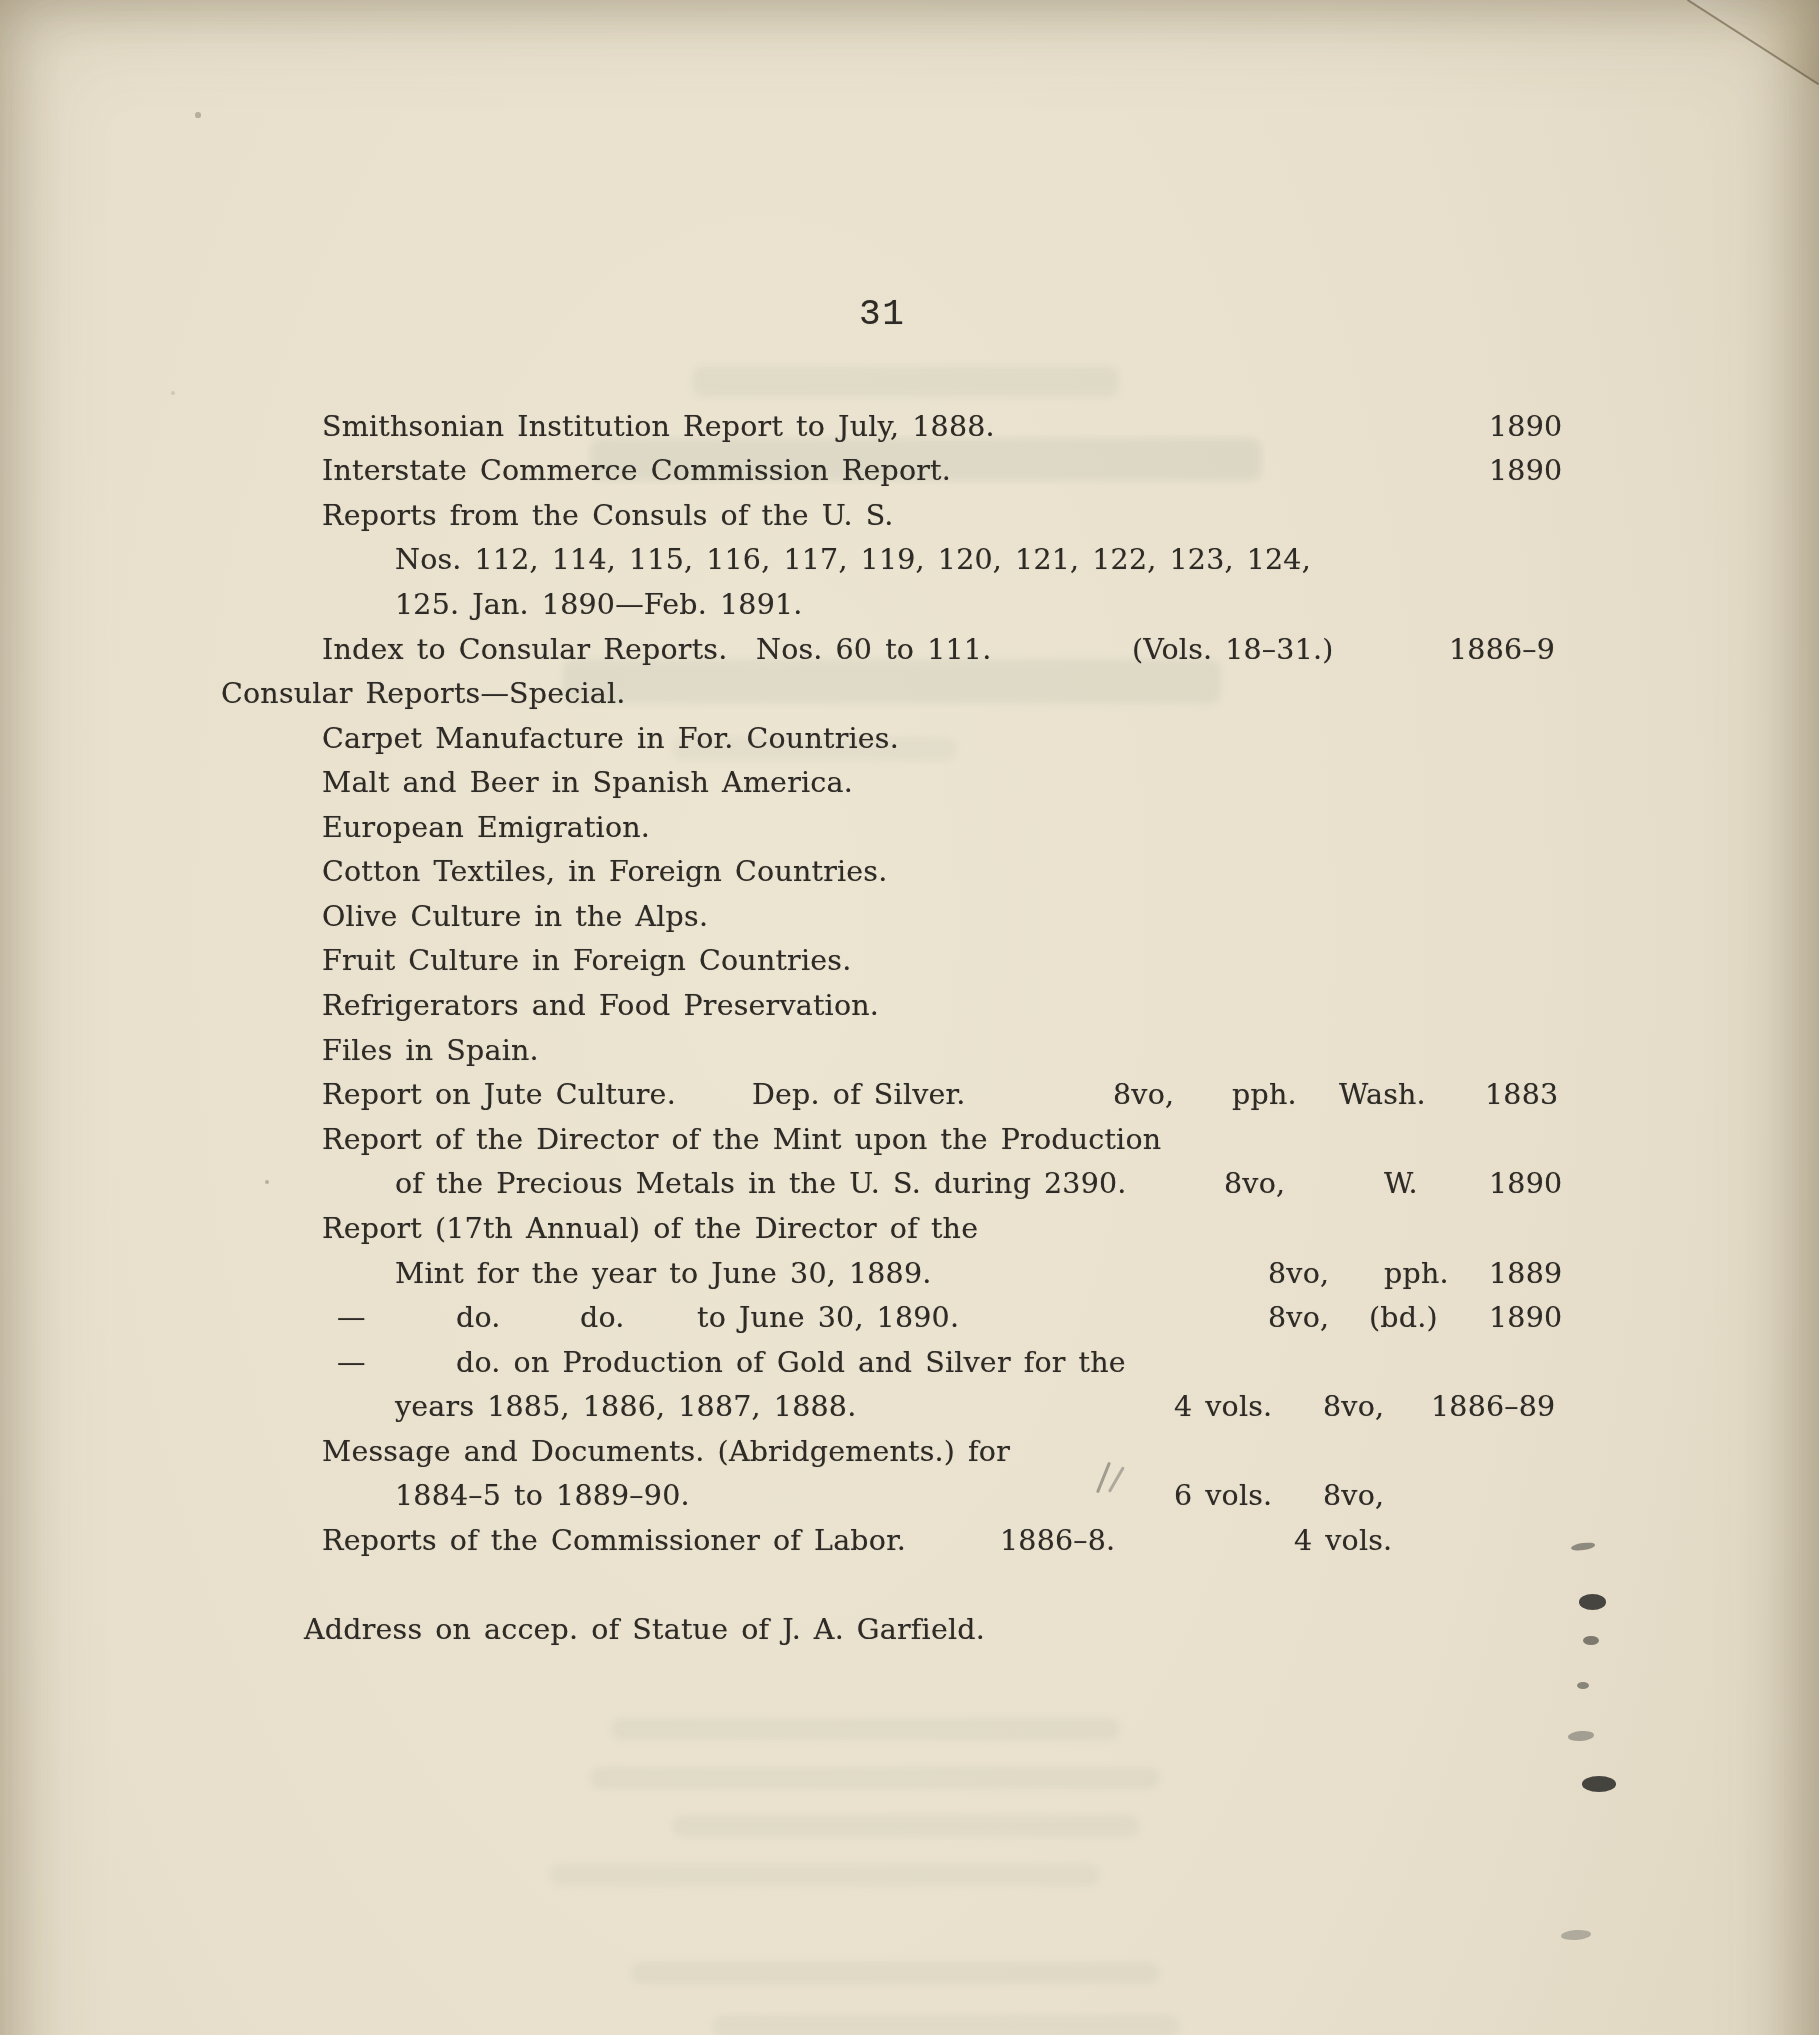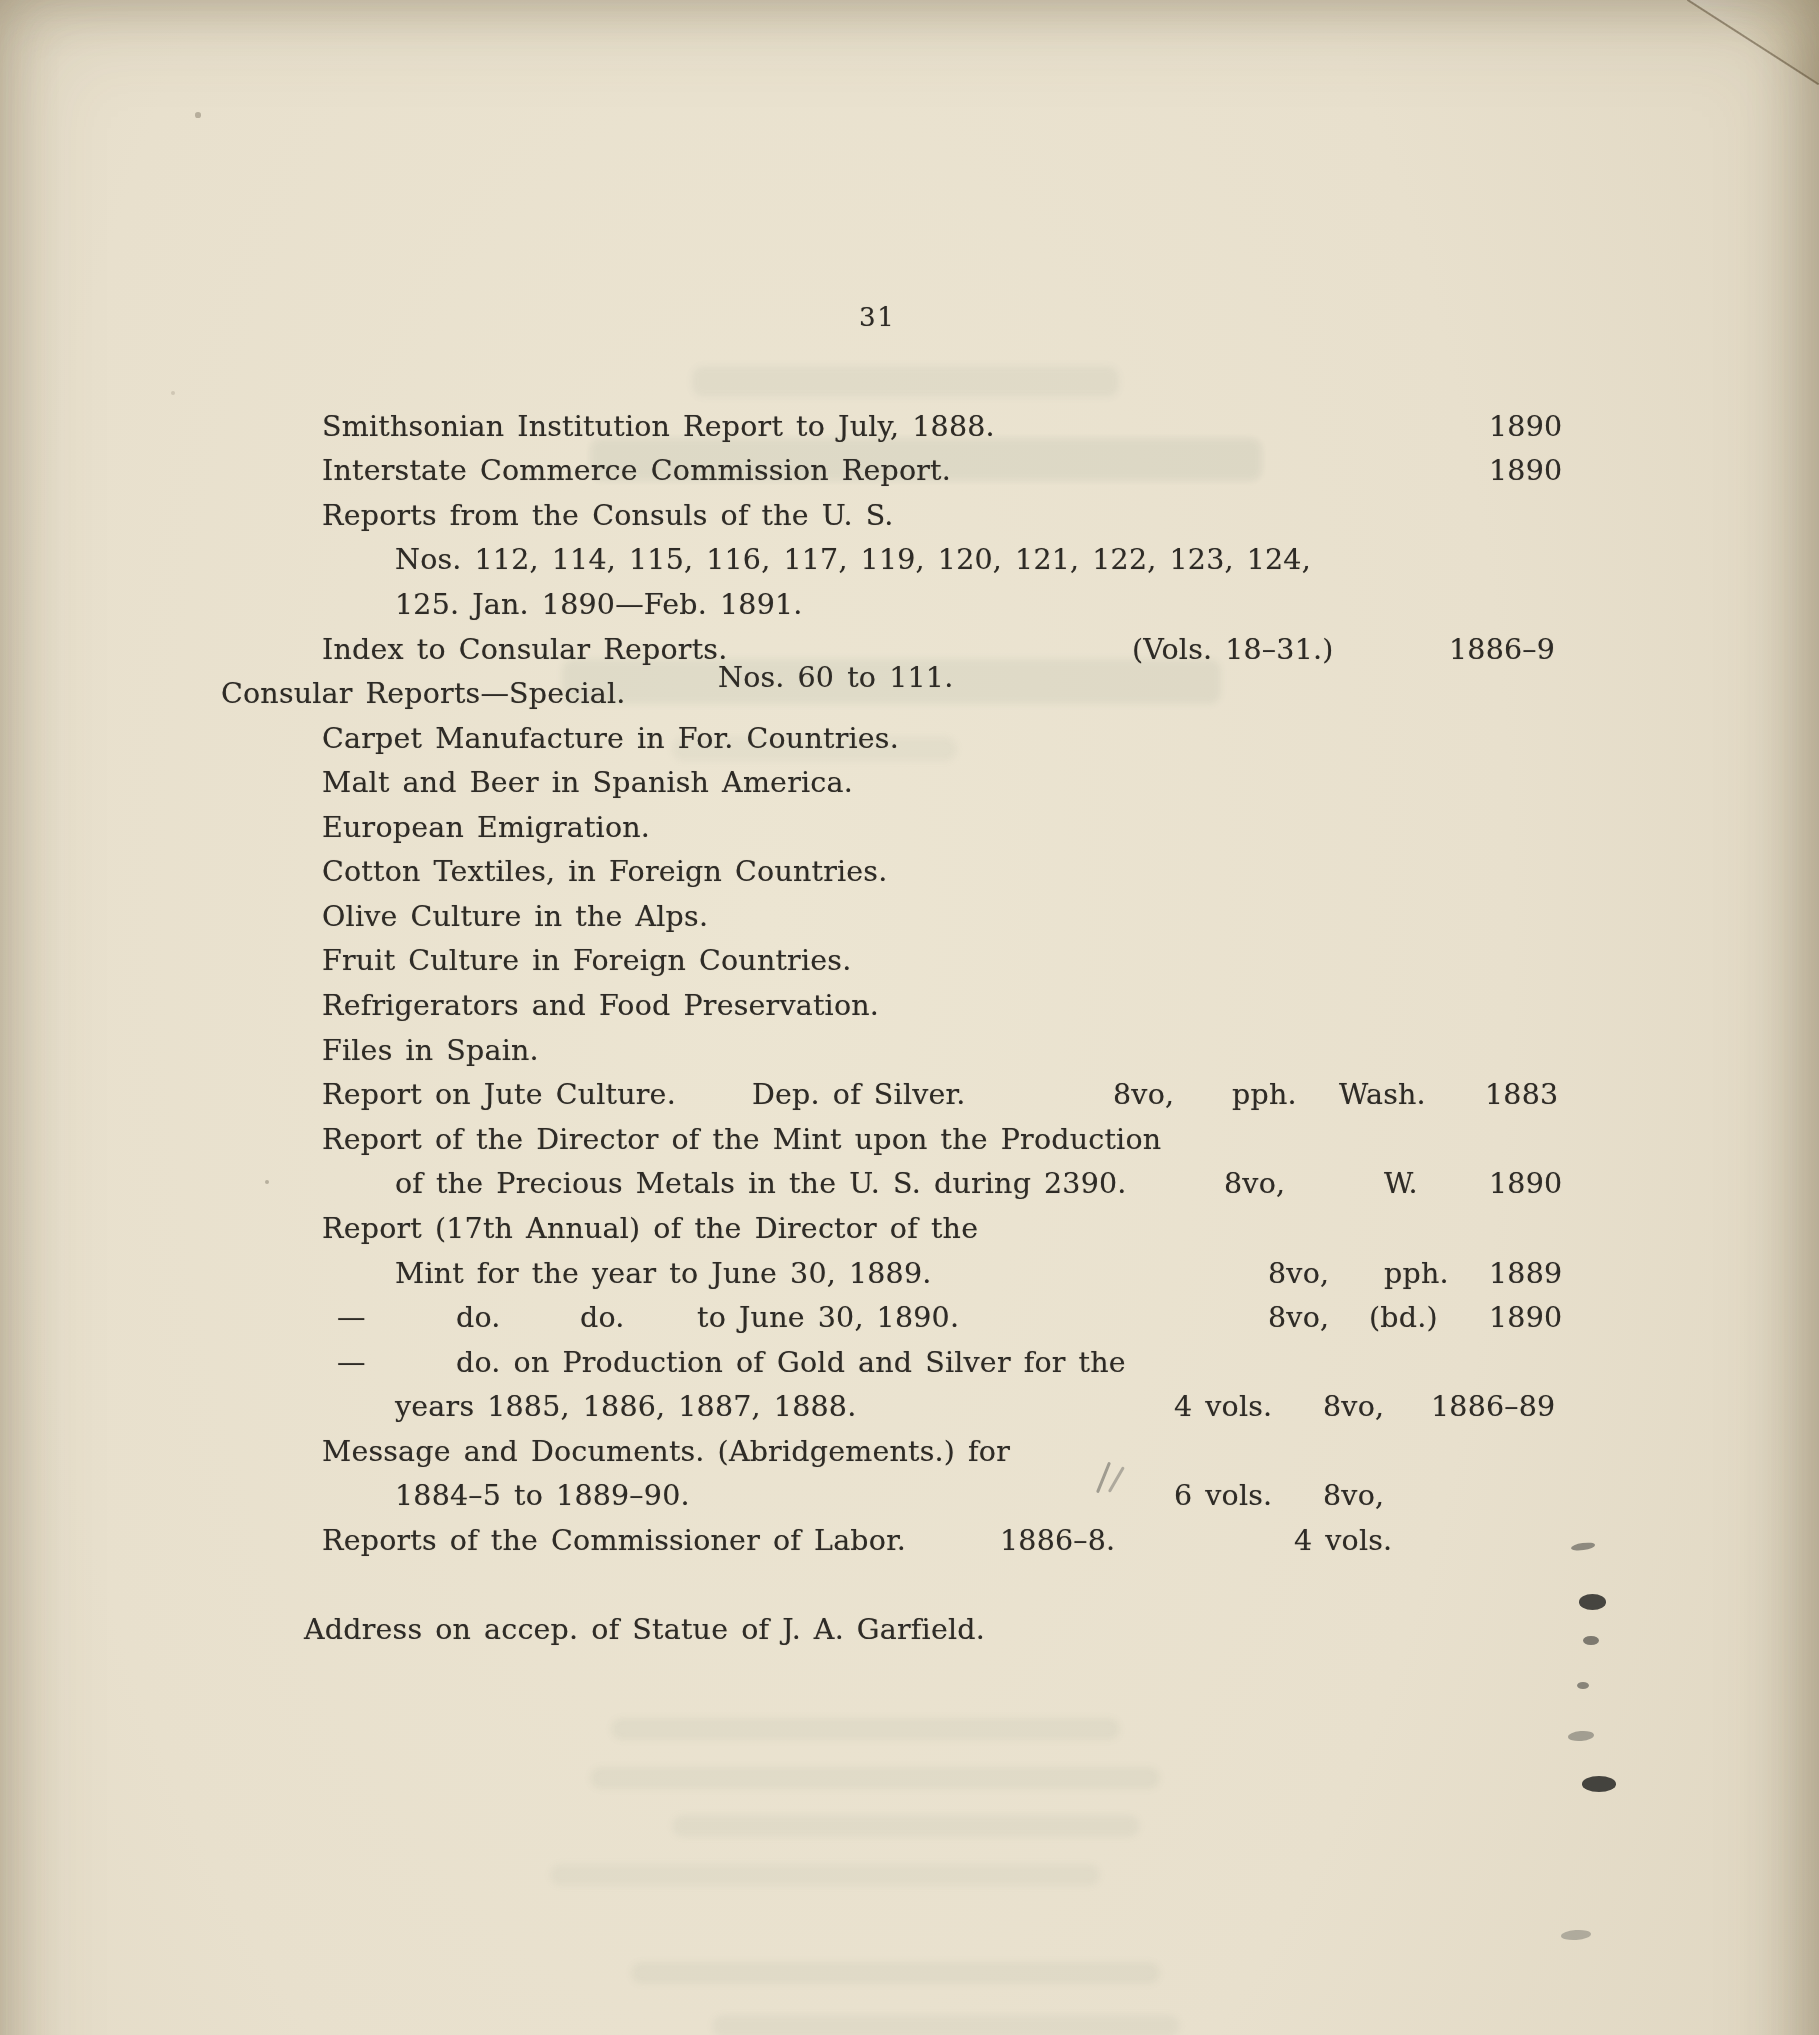--- a/index.html
+++ b/index.html
@@ -22,25 +22,26 @@
     inset: 0;
     pointer-events: none;
     box-shadow:
       inset 0 0 106px rgba(96, 80, 52, 0.22),
       inset -24.4px 0 57px rgba(96, 80, 52, 0.20),
       inset 0 -24.4px 65px rgba(96, 80, 52, 0.12),
       inset 16.3px 0 49px rgba(96, 80, 52, 0.10);
   }
   .page-number {
     position: absolute;
-    top: 302px;
+    top: 294px;
     left: 859px;
-    font-size: 26px;
+    font-size: 36px;
     letter-spacing: 1.6px;
     text-shadow: 0 0 0.8px rgba(46, 42, 38, 0.45);
+    font-family: Liberation Mono, monospace;
   }
   .text-block {
     position: absolute;
     inset: 0;
   }
   .line {
     position: absolute;
     left: 0;
     width: 100%;
     height: 41px;
@@ -158,21 +159,21 @@
         <span class="seg" style="left: 322px;">Reports from the Consuls of the U. S.</span>
       </div>
       <div class="line" style="top: 543px;">
         <span class="seg" style="left: 395px;">Nos. 112, 114, 115, 116, 117, 119, 120, 121, 122, 123, 124,</span>
       </div>
       <div class="line" style="top: 588px;">
         <span class="seg" style="left: 395px;">125. Jan. 1890—Feb. 1891.</span>
       </div>
       <div class="line" style="top: 633px;">
         <span class="seg" style="left: 322px;">Index to Consular Reports.</span>
-        <span class="seg" style="left: 718px; margin-top: 28px;">Nos. 60 to 111.</span>
+        <span class="seg" style="left: 756px;">Nos. 60 to 111.</span>
         <span class="seg" style="left: 1132px;">(Vols. 18–31.)</span>
         <span class="seg" style="left: 1449px;">1886–9</span>
       </div>
       <div class="line" style="top: 677px; padding-left: 28px;">
         <span class="seg" style="left: 221px;">Consular Reports—Special.</span>
       </div>
       <div class="line" style="top: 722px;">
         <span class="seg" style="left: 322px;">Carpet Manufacture in For. Countries.</span>
       </div>
       <div class="line" style="top: 766px;">

